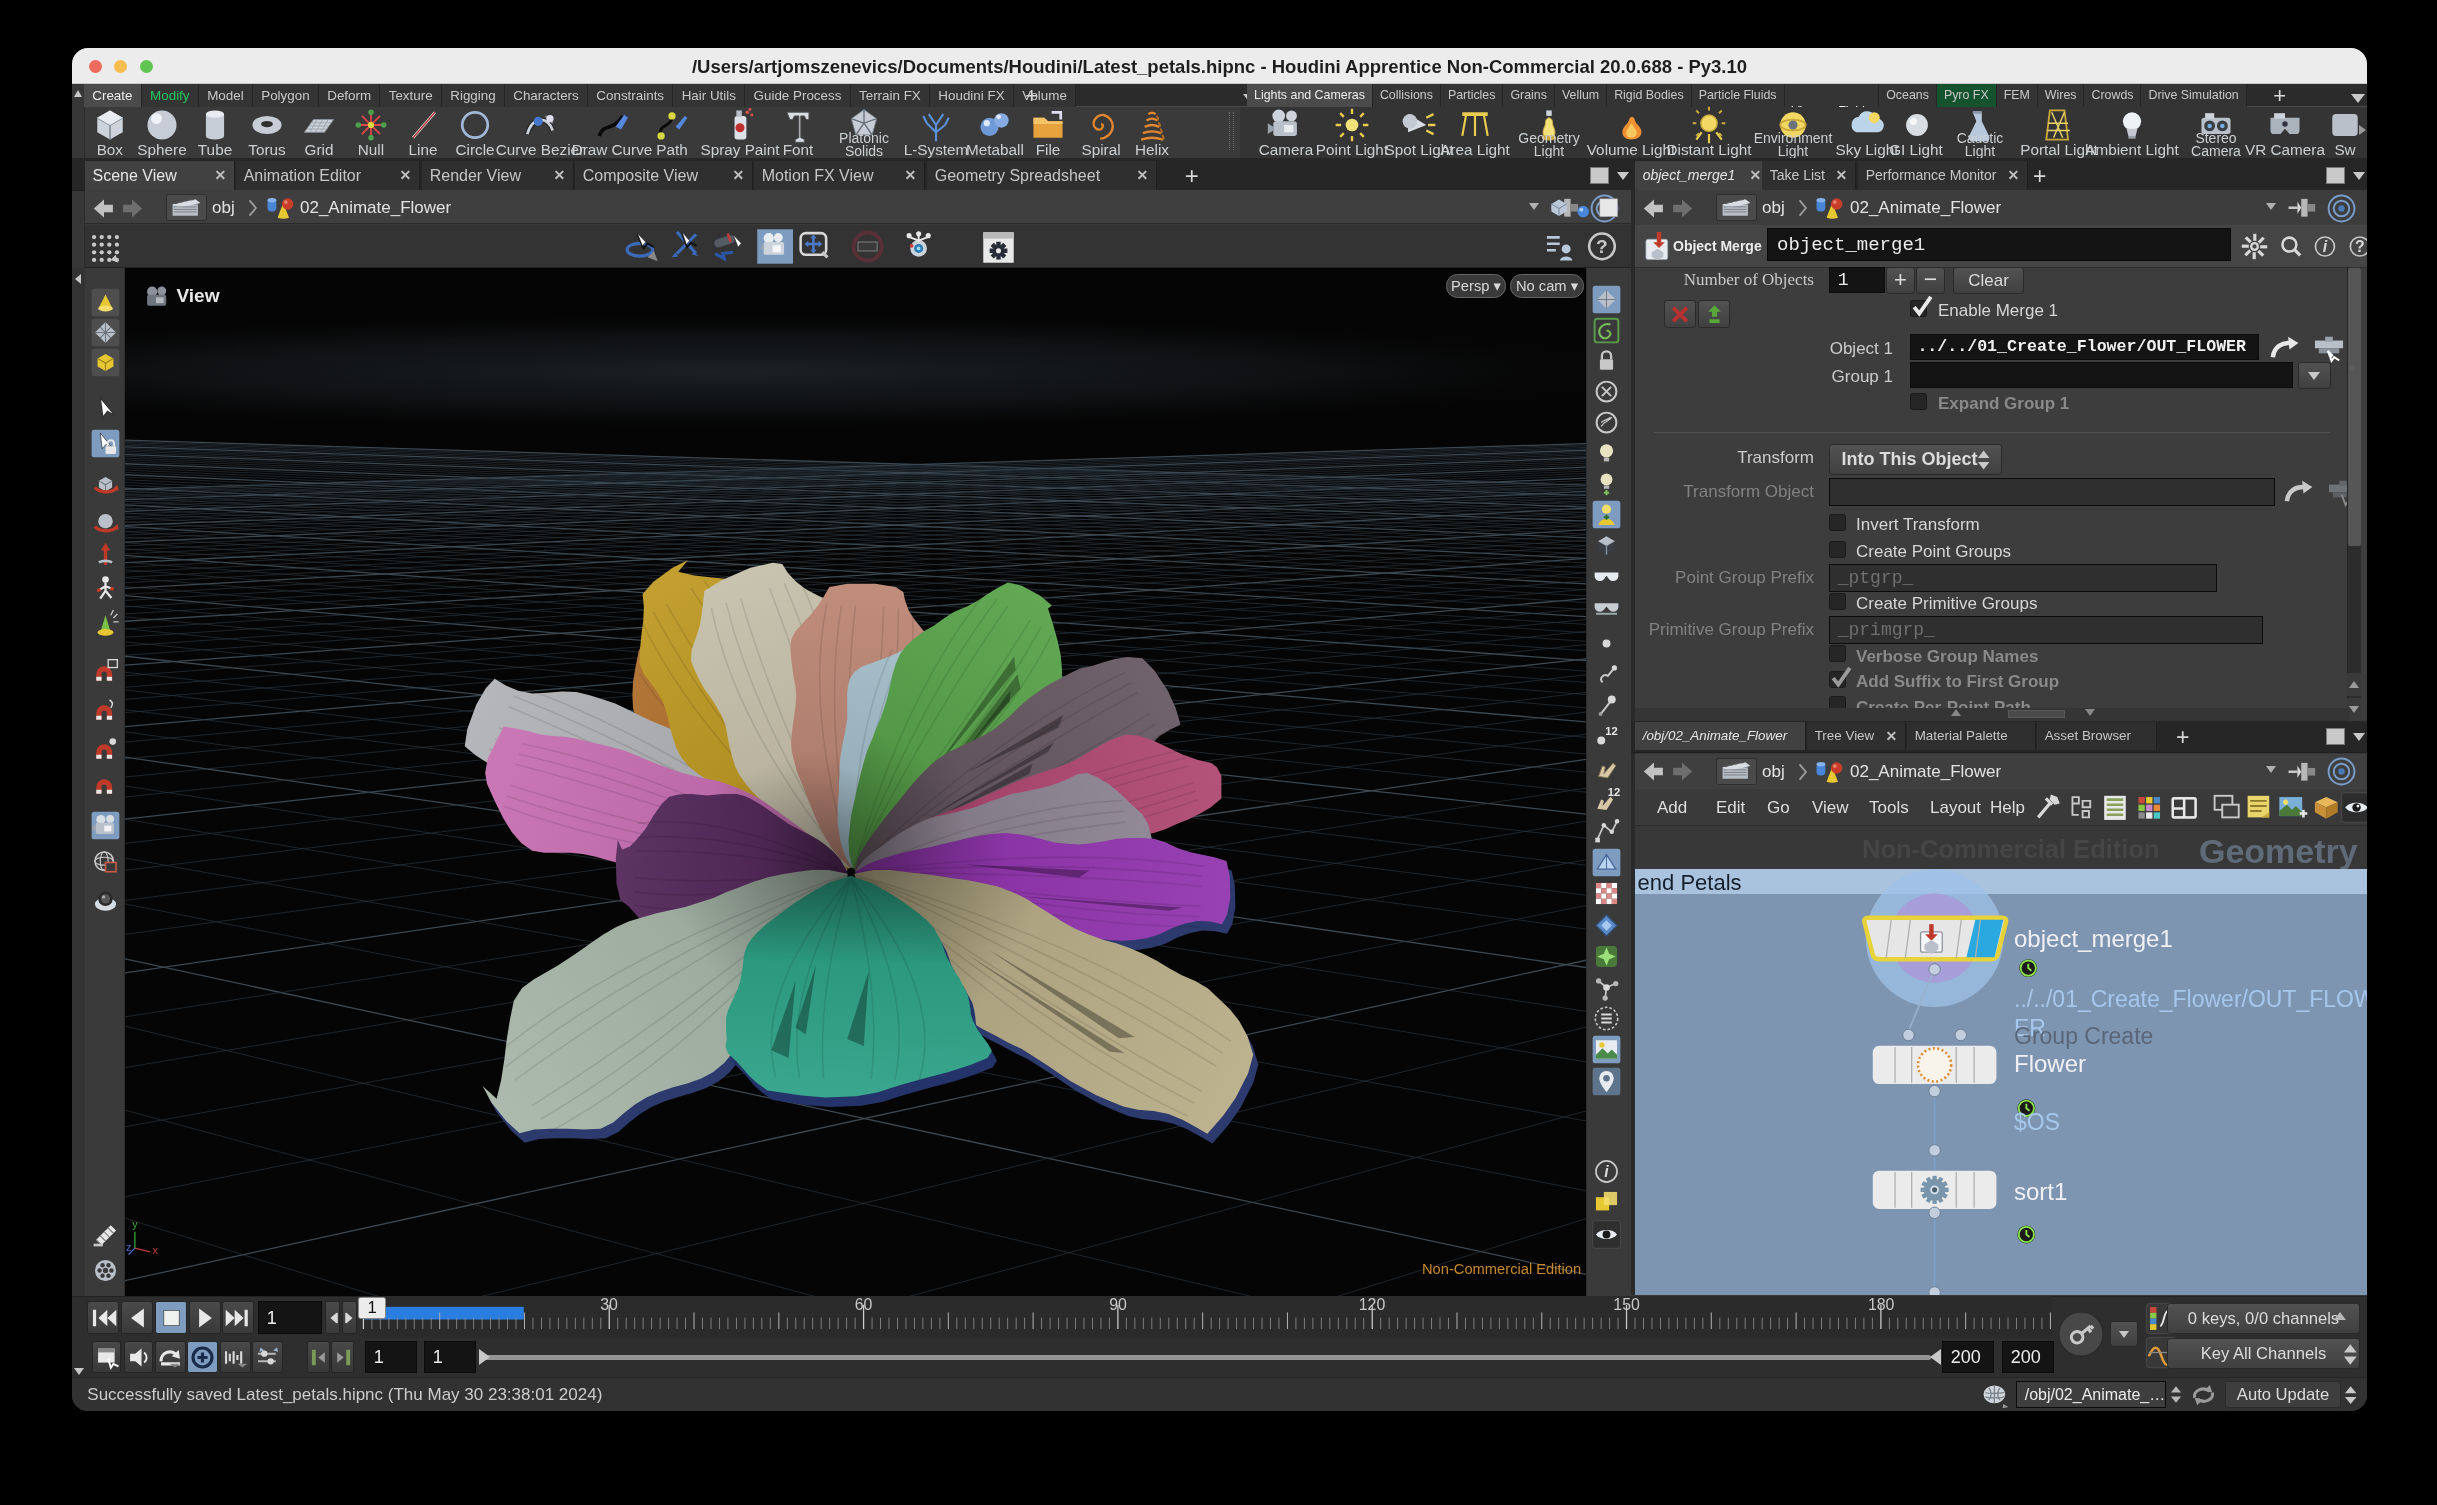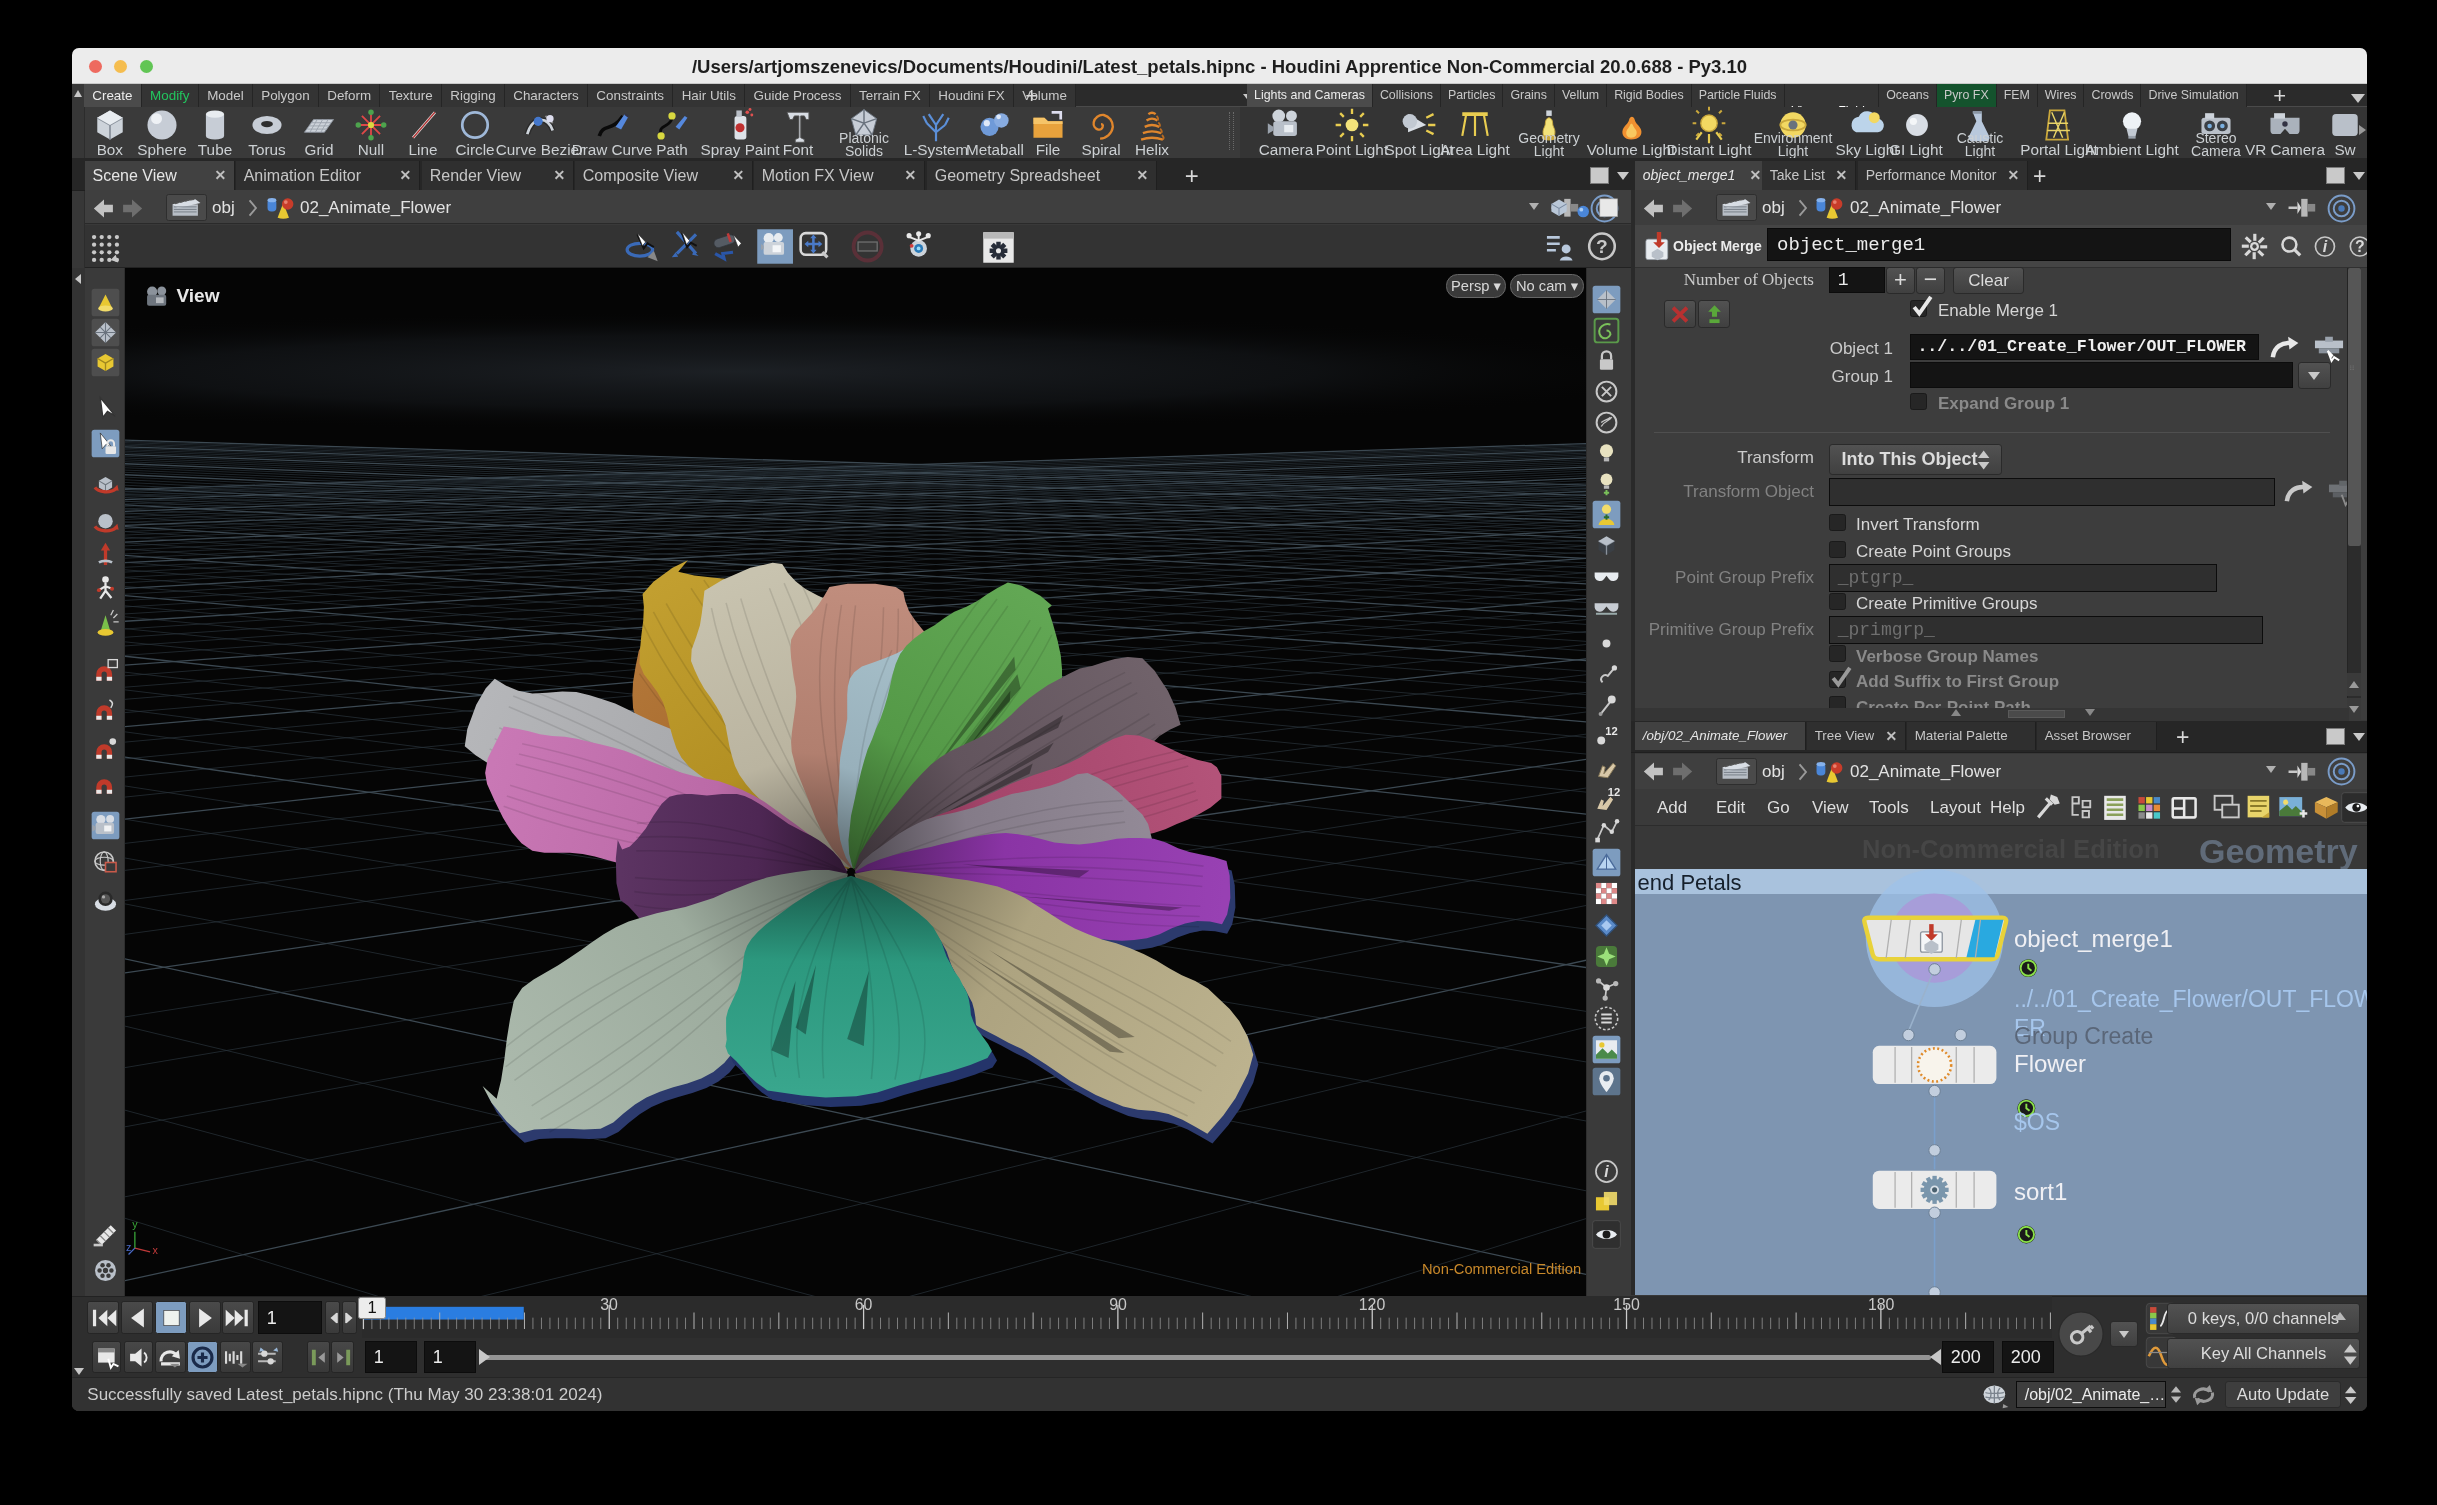--- a/index.html
+++ b/index.html
@@ -1,17 +1,17 @@
 <!DOCTYPE html>
 <html style="font-size:10.2px"><head><meta charset="utf-8"><style>
 *{margin:0;padding:0;box-sizing:border-box;}
 html,body{width:2438px;height:1506px;background:#000;overflow:hidden;}
 body{font-family:"Liberation Sans",sans-serif;}
 .abs{position:absolute;}
-.win{position:absolute;left:72px;top:48px;width:2295px;height:1363px;background:#393939;border-radius:7px;overflow:hidden;}
+.win{position:absolute;left:72px;top:48px;width:2295px;height:1363px;background:#393939;border-radius:16px;overflow:hidden;}
 .titlebar{position:absolute;left:0;top:0;width:100%;height:36px;background:#ececec;border-bottom:0.6px solid #c9c9c9;}
 .tl{position:absolute;top:11.5px;width:13.4px;height:13.4px;border-radius:50%;}
 .title{position:absolute;top:0;left:0;width:100%;height:36px;text-align:center;line-height:37px;font-size:18.5px;font-weight:bold;color:#1e1e1e;}
 .ptab{position:absolute;height:29px;line-height:29px;font-size:16px;color:#c6c6c6;background:#2f2f2f;padding:0 7.7px;border-right:1.3px solid #1f1f1f;}
 .ptab.act{background:#414141;color:#e6e6e6;}
 .ptab .x{color:#c0c0c0;font-size:14px;margin-left:9px;font-weight:bold;}
 .icolabel{position:absolute;width:96px;text-align:center;font-size:15.3px;color:#ccd0d3;line-height:16px;white-space:nowrap;}
 .btn{position:absolute;background:linear-gradient(#525252,#404040);border:0.6px solid #2a2a2a;border-radius:3.2px;color:#dcdcdc;text-align:center;}
 .lbl{position:absolute;font-size:17px;color:#cbcbcb;text-align:right;}
 .lbl.dis{color:#828282;}

